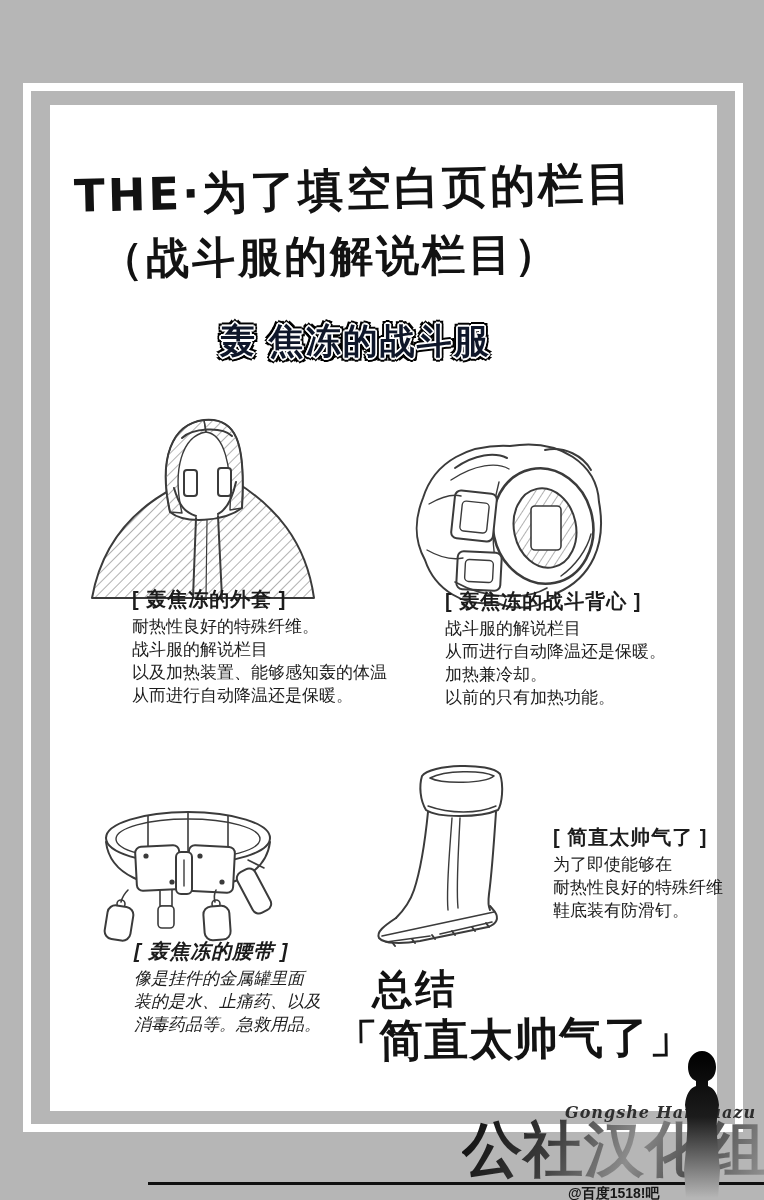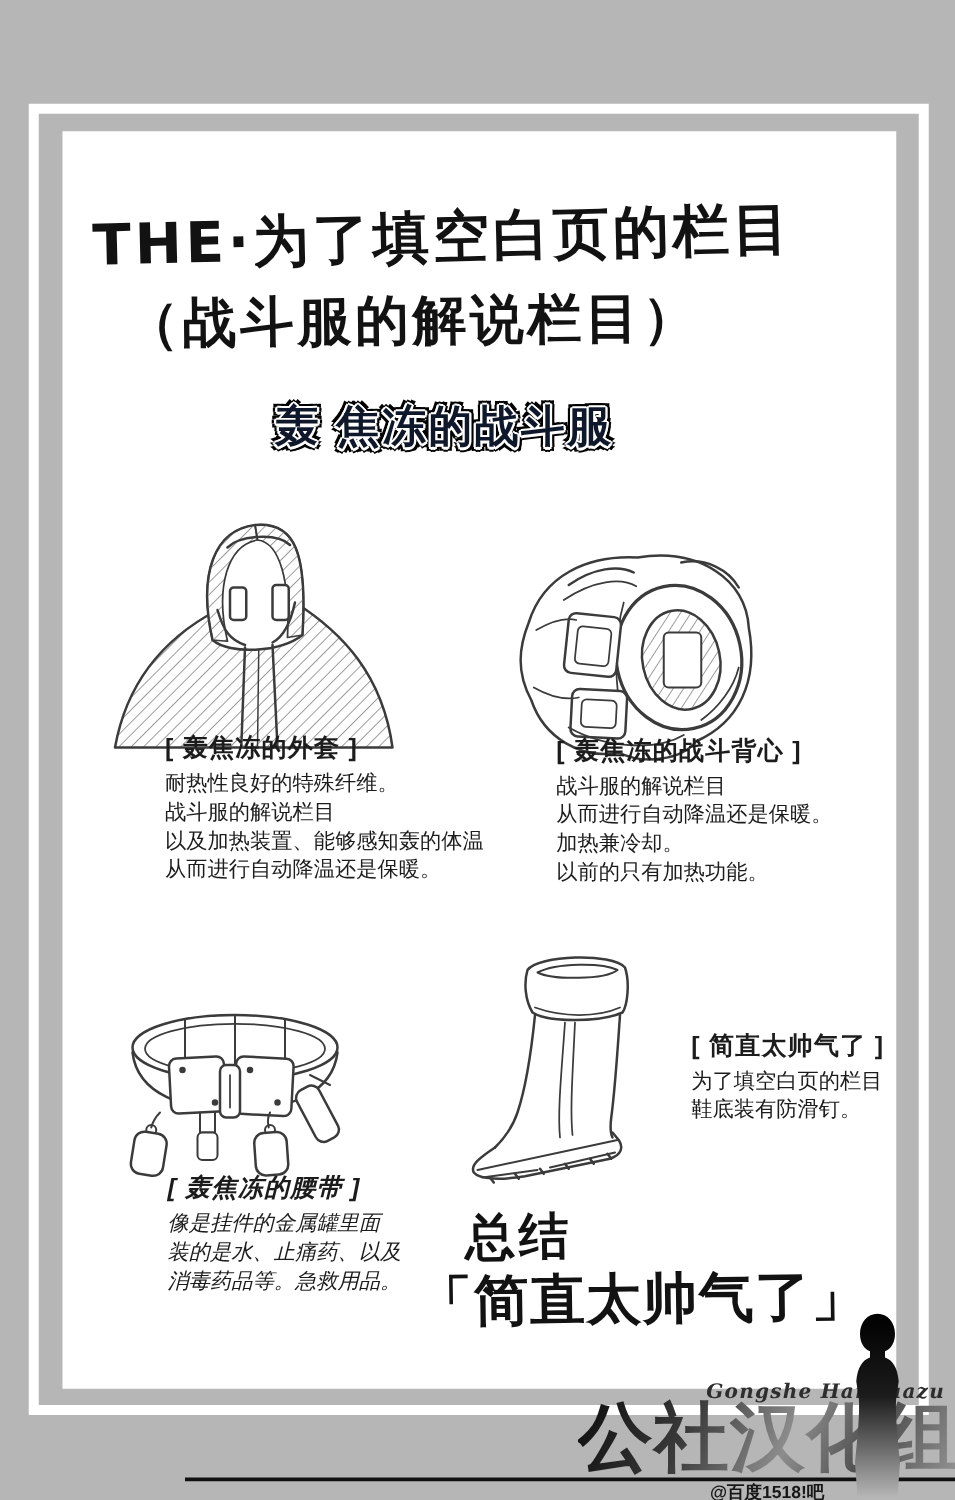--- a/index.html
+++ b/index.html
@@ -166,21 +166,22 @@
     <path d="M82,58 C79,100 76,130 78,150" stroke-width="1.4"></path>
     <path d="M90,58 C88,100 86,128 88,148" stroke-width="1.4"></path>
     <path d="M12,176 L124,152" stroke-width="1.6"></path>
     <path d="M16,182 L60,176 M70,174 L122,162" stroke-width="1.6"></path>
     <path d="M22,182 l3,4 M42,179 l3,4 M62,175 l3,4 M82,171 l3,4 M102,167 l3,4 M116,163 l3,4" stroke-width="2"></path>
   </g>
 </svg>
 
 <div class="abs sec" style="left:516px;top:826px;">
   <div class="hdr">[ 简直太帅气了 ]</div>
-  <div>为了填空白页的栏目</div>
+  <div>为了即使能够在</div>
+  <div>耐热性良好的特殊纤维</div>
   <div>鞋底装有防滑钉。</div>
 </div>
 
 <div class="abs sec" style="left:97px;top:940px;font-style:italic;">
   <div class="hdr">[ 轰焦冻的腰带 ]</div>
   <div>像是挂件的金属罐里面</div>
   <div>装的是水、止痛药、以及</div>
   <div>消毒药品等。急救用品。</div>
 </div>
 

